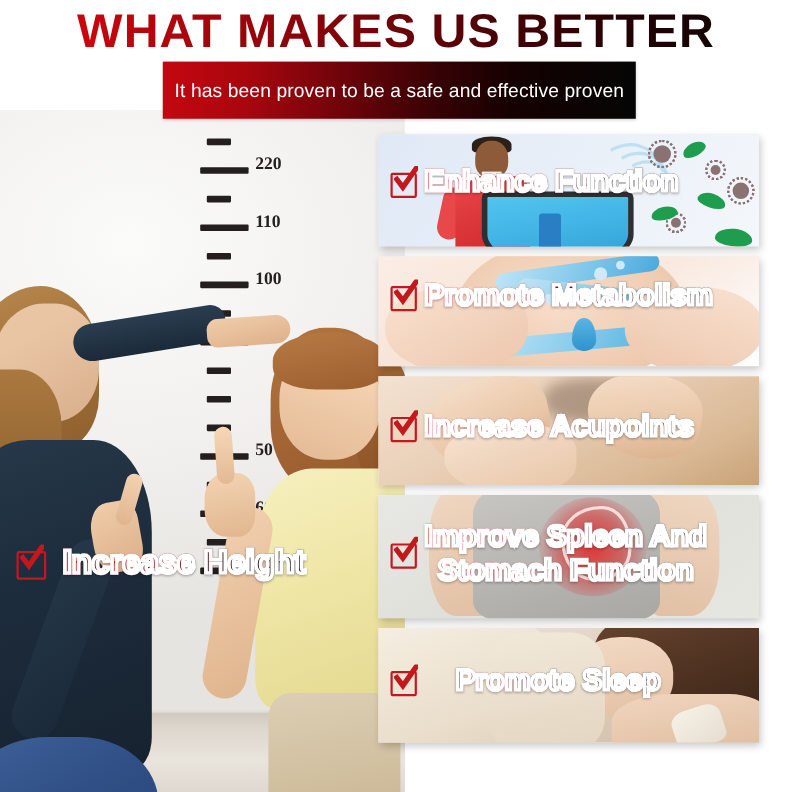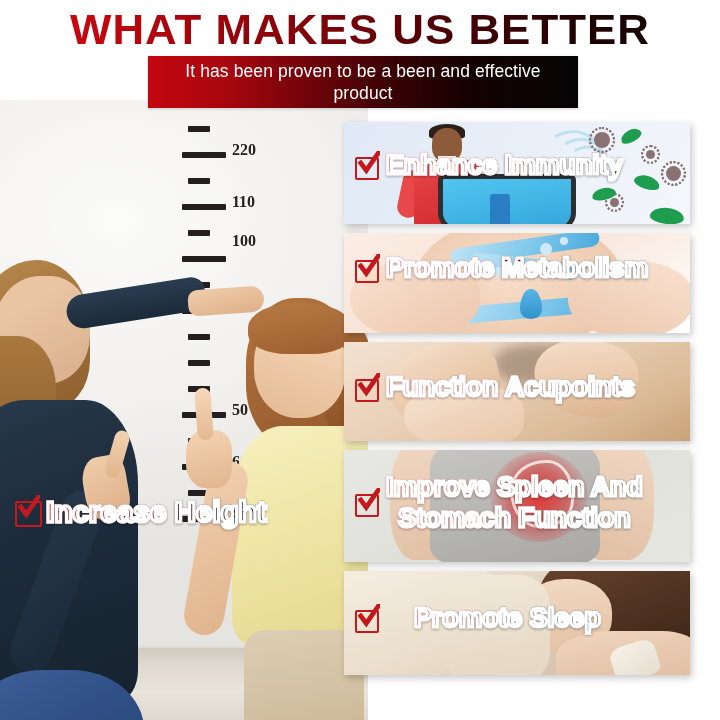--- a/index.html
+++ b/index.html
@@ -242,21 +242,21 @@
     position: absolute; left: 244px; top: 530px;
     width: 120px; height: 140px;
     background: linear-gradient(170deg,#ddcfb4 0%, #cfbd9d 60%, #c2ae8c 100%);
     border-radius: 16% 16% 10% 10%;
   }
 
   
   .chip {
     display: flex;
     align-items: center;
-    gap: 2px;
+    gap: 13px;
   }
   .checkbox {
     position: relative;
     width: 26px; height: 24px;
     flex: 0 0 auto;
   }
   .checkbox .box {
     position: absolute; left: 1px; top: 3px;
     width: 20px; height: 19px;
     border: 2.6px solid #c3181c;
@@ -513,21 +513,21 @@
 
     <div class="ruler">
       <div class="tick minor" style="top:26px"></div>
       <div class="tick major" style="top:52px"></div>
       <div class="tick-label" style="top:47px">220</div>
       <div class="tick minor" style="top:78px"></div>
       <div class="tick major" style="top:104px"></div>
       <div class="tick-label" style="top:99px">110</div>
       <div class="tick minor" style="top:130px"></div>
       <div class="tick major" style="top:156px"></div>
-      <div class="tick-label" style="top:138px">100</div>
+      <div class="tick-label" style="top:151px">100</div>
       <div class="tick minor" style="top:182px"></div>
       <div class="tick major" style="top:208px"></div>
       <div class="tick-label" style="top:203px">90</div>
       <div class="tick minor" style="top:234px"></div>
       <div class="tick minor" style="top:260px"></div>
       <div class="tick minor" style="top:286px"></div>
       <div class="tick major" style="top:312px"></div>
       <div class="tick-label" style="top:307px">50</div>
       <div class="tick minor" style="top:338px"></div>
       <div class="tick major" style="top:364px"></div>
@@ -593,21 +593,21 @@
         <div class="germ bact" style="left:248px; top:66px; width:24px; height:12px; transform:rotate(-12deg);"></div>
         <div class="germ bact" style="left:306px; top:86px; width:34px; height:16px; transform:rotate(6deg);"></div>
       </div>
       <div class="card-label" style="top:28px">
         <span class="checkbox">
           <span class="box"></span>
           <svg class="tickmark" viewBox="0 0 24 26">
             <path d="M3 13 L9 21 L23 1" fill="none" stroke="#c3181c" stroke-width="5.2" stroke-linecap="square"></path>
           </svg>
         </span>
-        <span class="outlined">Enhance Immunity</span>
+        <span class="outlined">Enhance Function</span>
       </div>
     </div>
 
     <div class="card" id="card-metabolism">
       <div class="card-art">
         <div class="met-belly"></div>
         <div class="met-swirl s1"></div>
         <div class="met-swirl s2"></div>
         <div class="met-swirl s3"></div>
         <div class="met-drop"></div>
@@ -637,21 +637,21 @@
         <div class="acu-foot f2"></div>
         <div class="acu-hand"></div>
       </div>
       <div class="card-label" style="top:30px">
         <span class="checkbox">
           <span class="box"></span>
           <svg class="tickmark" viewBox="0 0 24 26">
             <path d="M3 13 L9 21 L23 1" fill="none" stroke="#c3181c" stroke-width="5.2" stroke-linecap="square"></path>
           </svg>
         </span>
-        <span class="outlined">Function Acupoints</span>
+        <span class="outlined">Increase Acupoints</span>
       </div>
     </div>
 
     <div class="card" id="card-spleen">
       <div class="card-art">
         <div class="spl-skin-l"></div>
         <div class="spl-skin-r"></div>
         <div class="spl-torso"></div>
         <div class="spl-glow"></div>
         <div class="spl-organ"></div>
@@ -688,17 +688,17 @@
         </span>
         <span class="outlined">Promote Sleep</span>
       </div>
     </div>
 
   </div>
 
   <div class="header">
     <div class="main-title">WHAT MAKES US BETTER</div>
     <div class="subtitle-banner">
-      <div class="subtitle-text">It has been proven to be a been and effective product</div>
+      <div class="subtitle-text">It has been proven to be a safe and effective proven</div>
     </div>
   </div>
 
 </div>
 
 </body></html>

